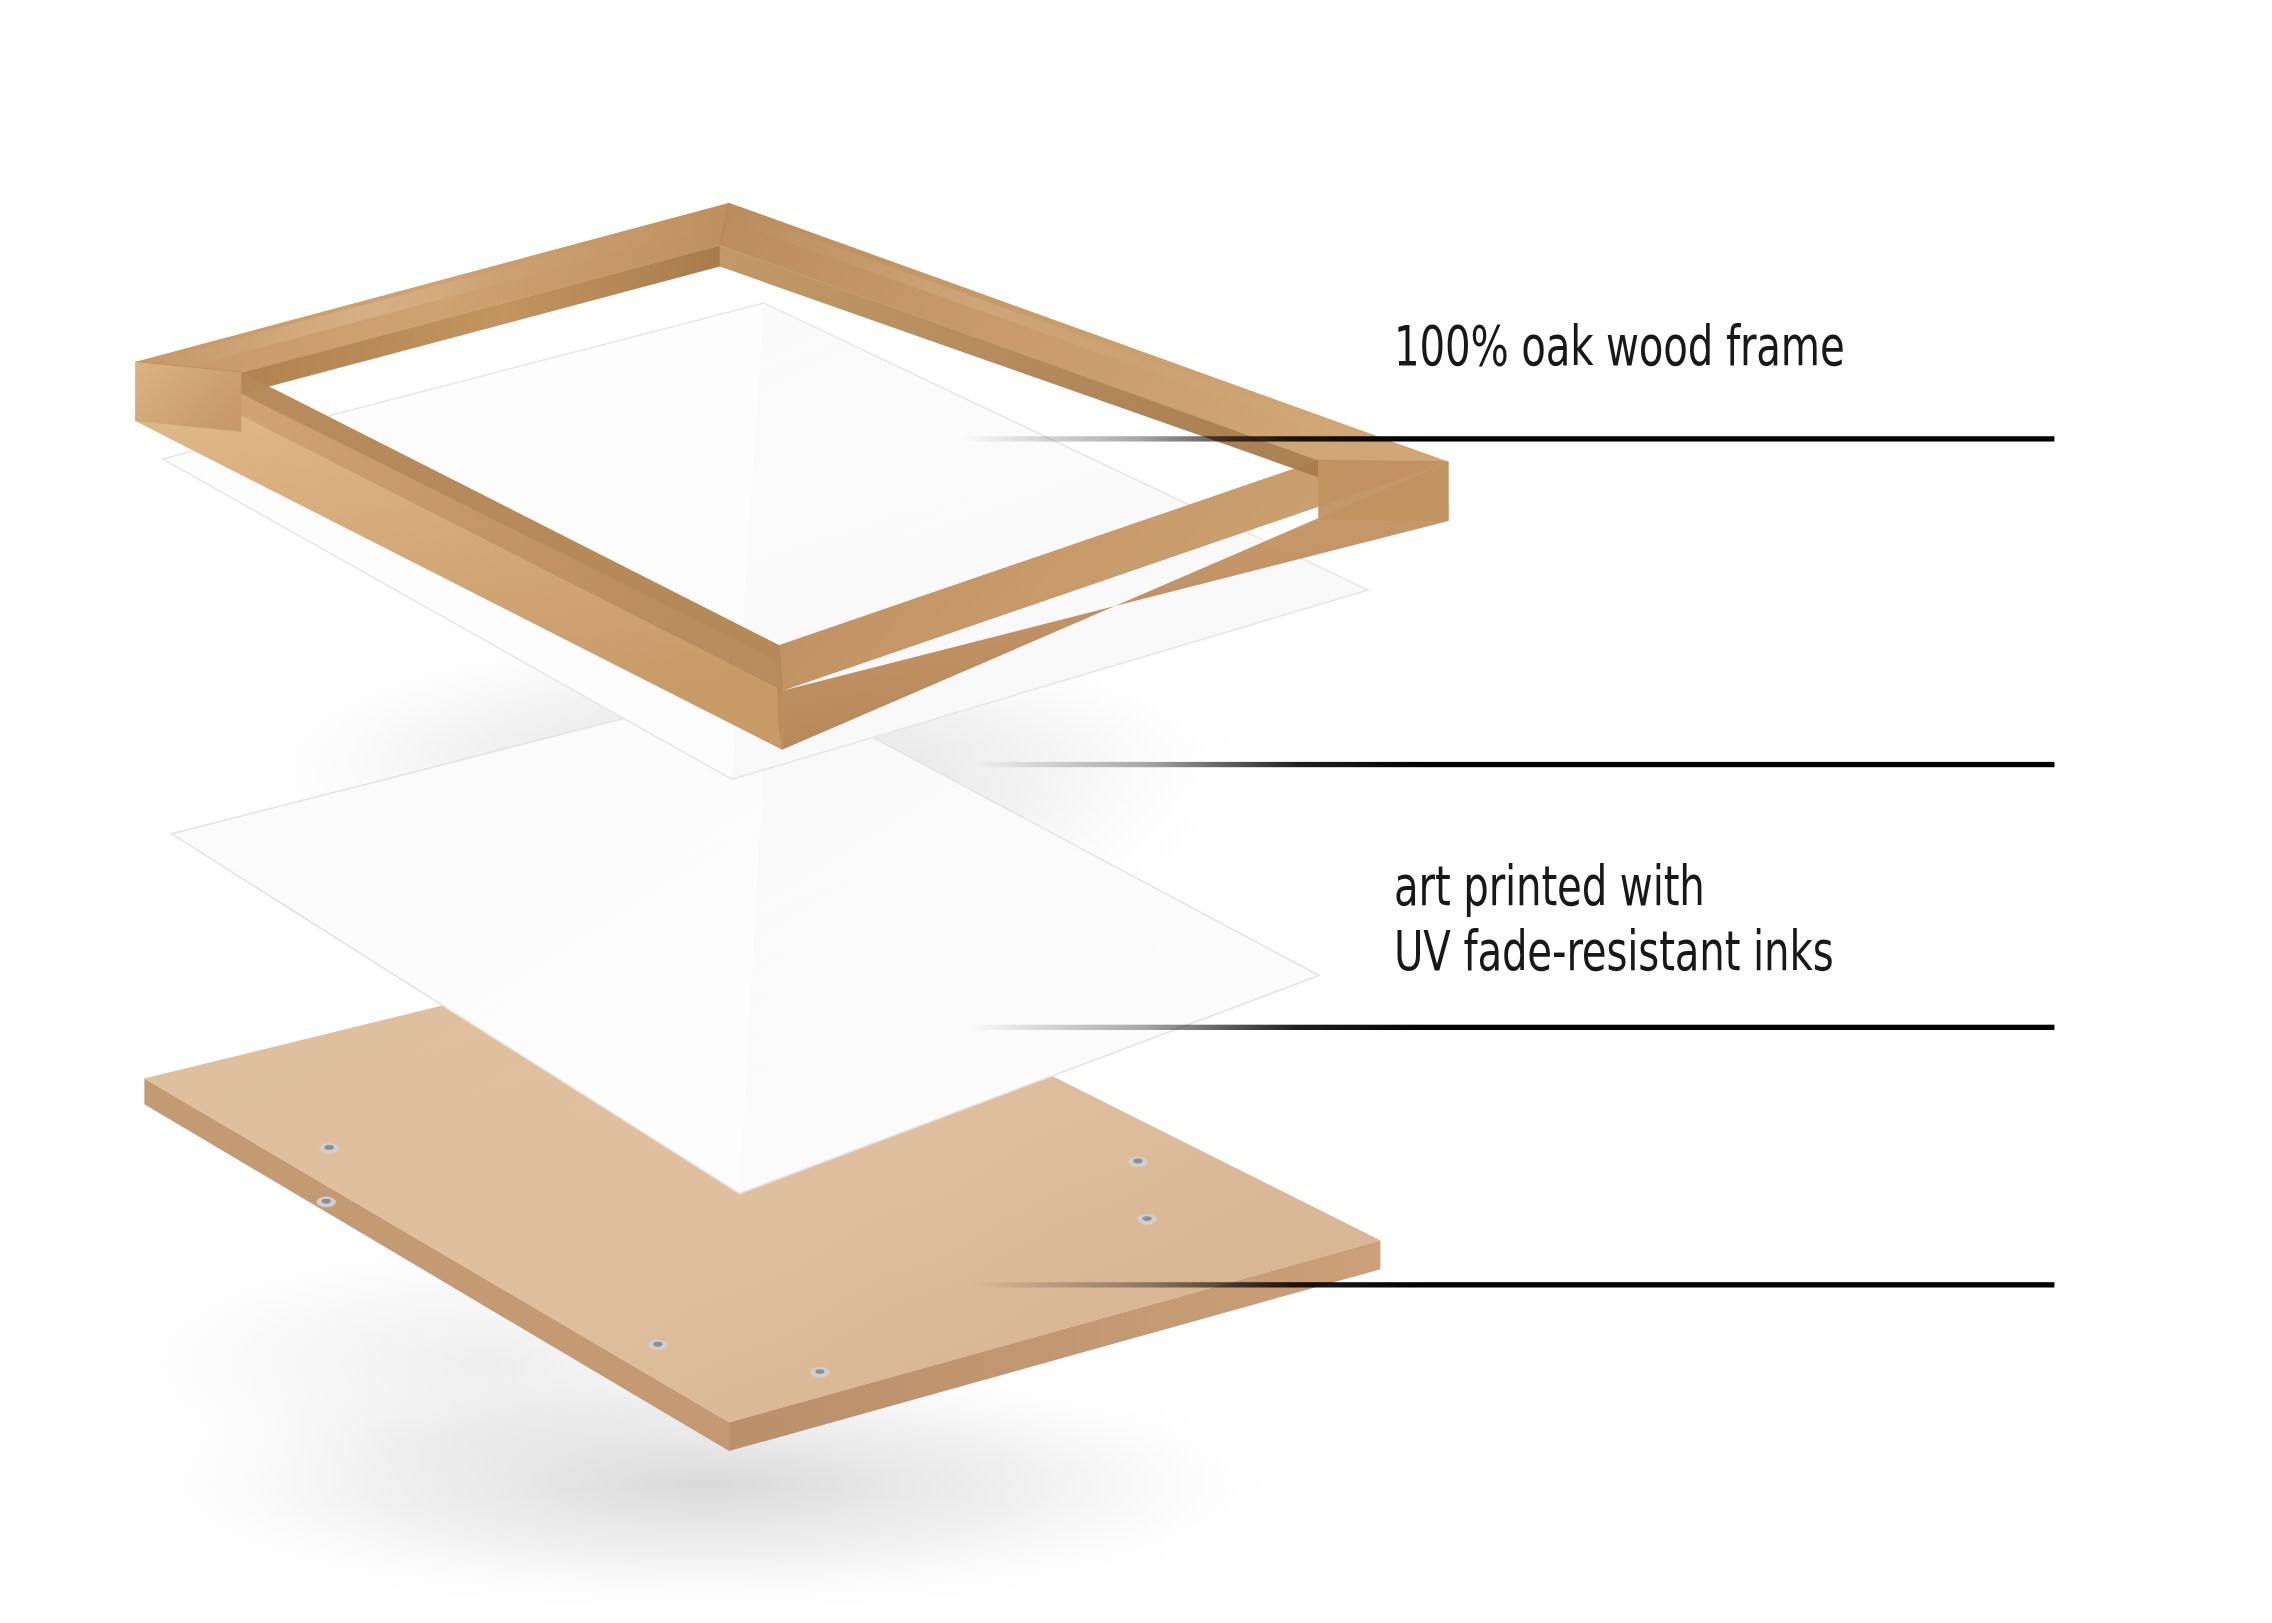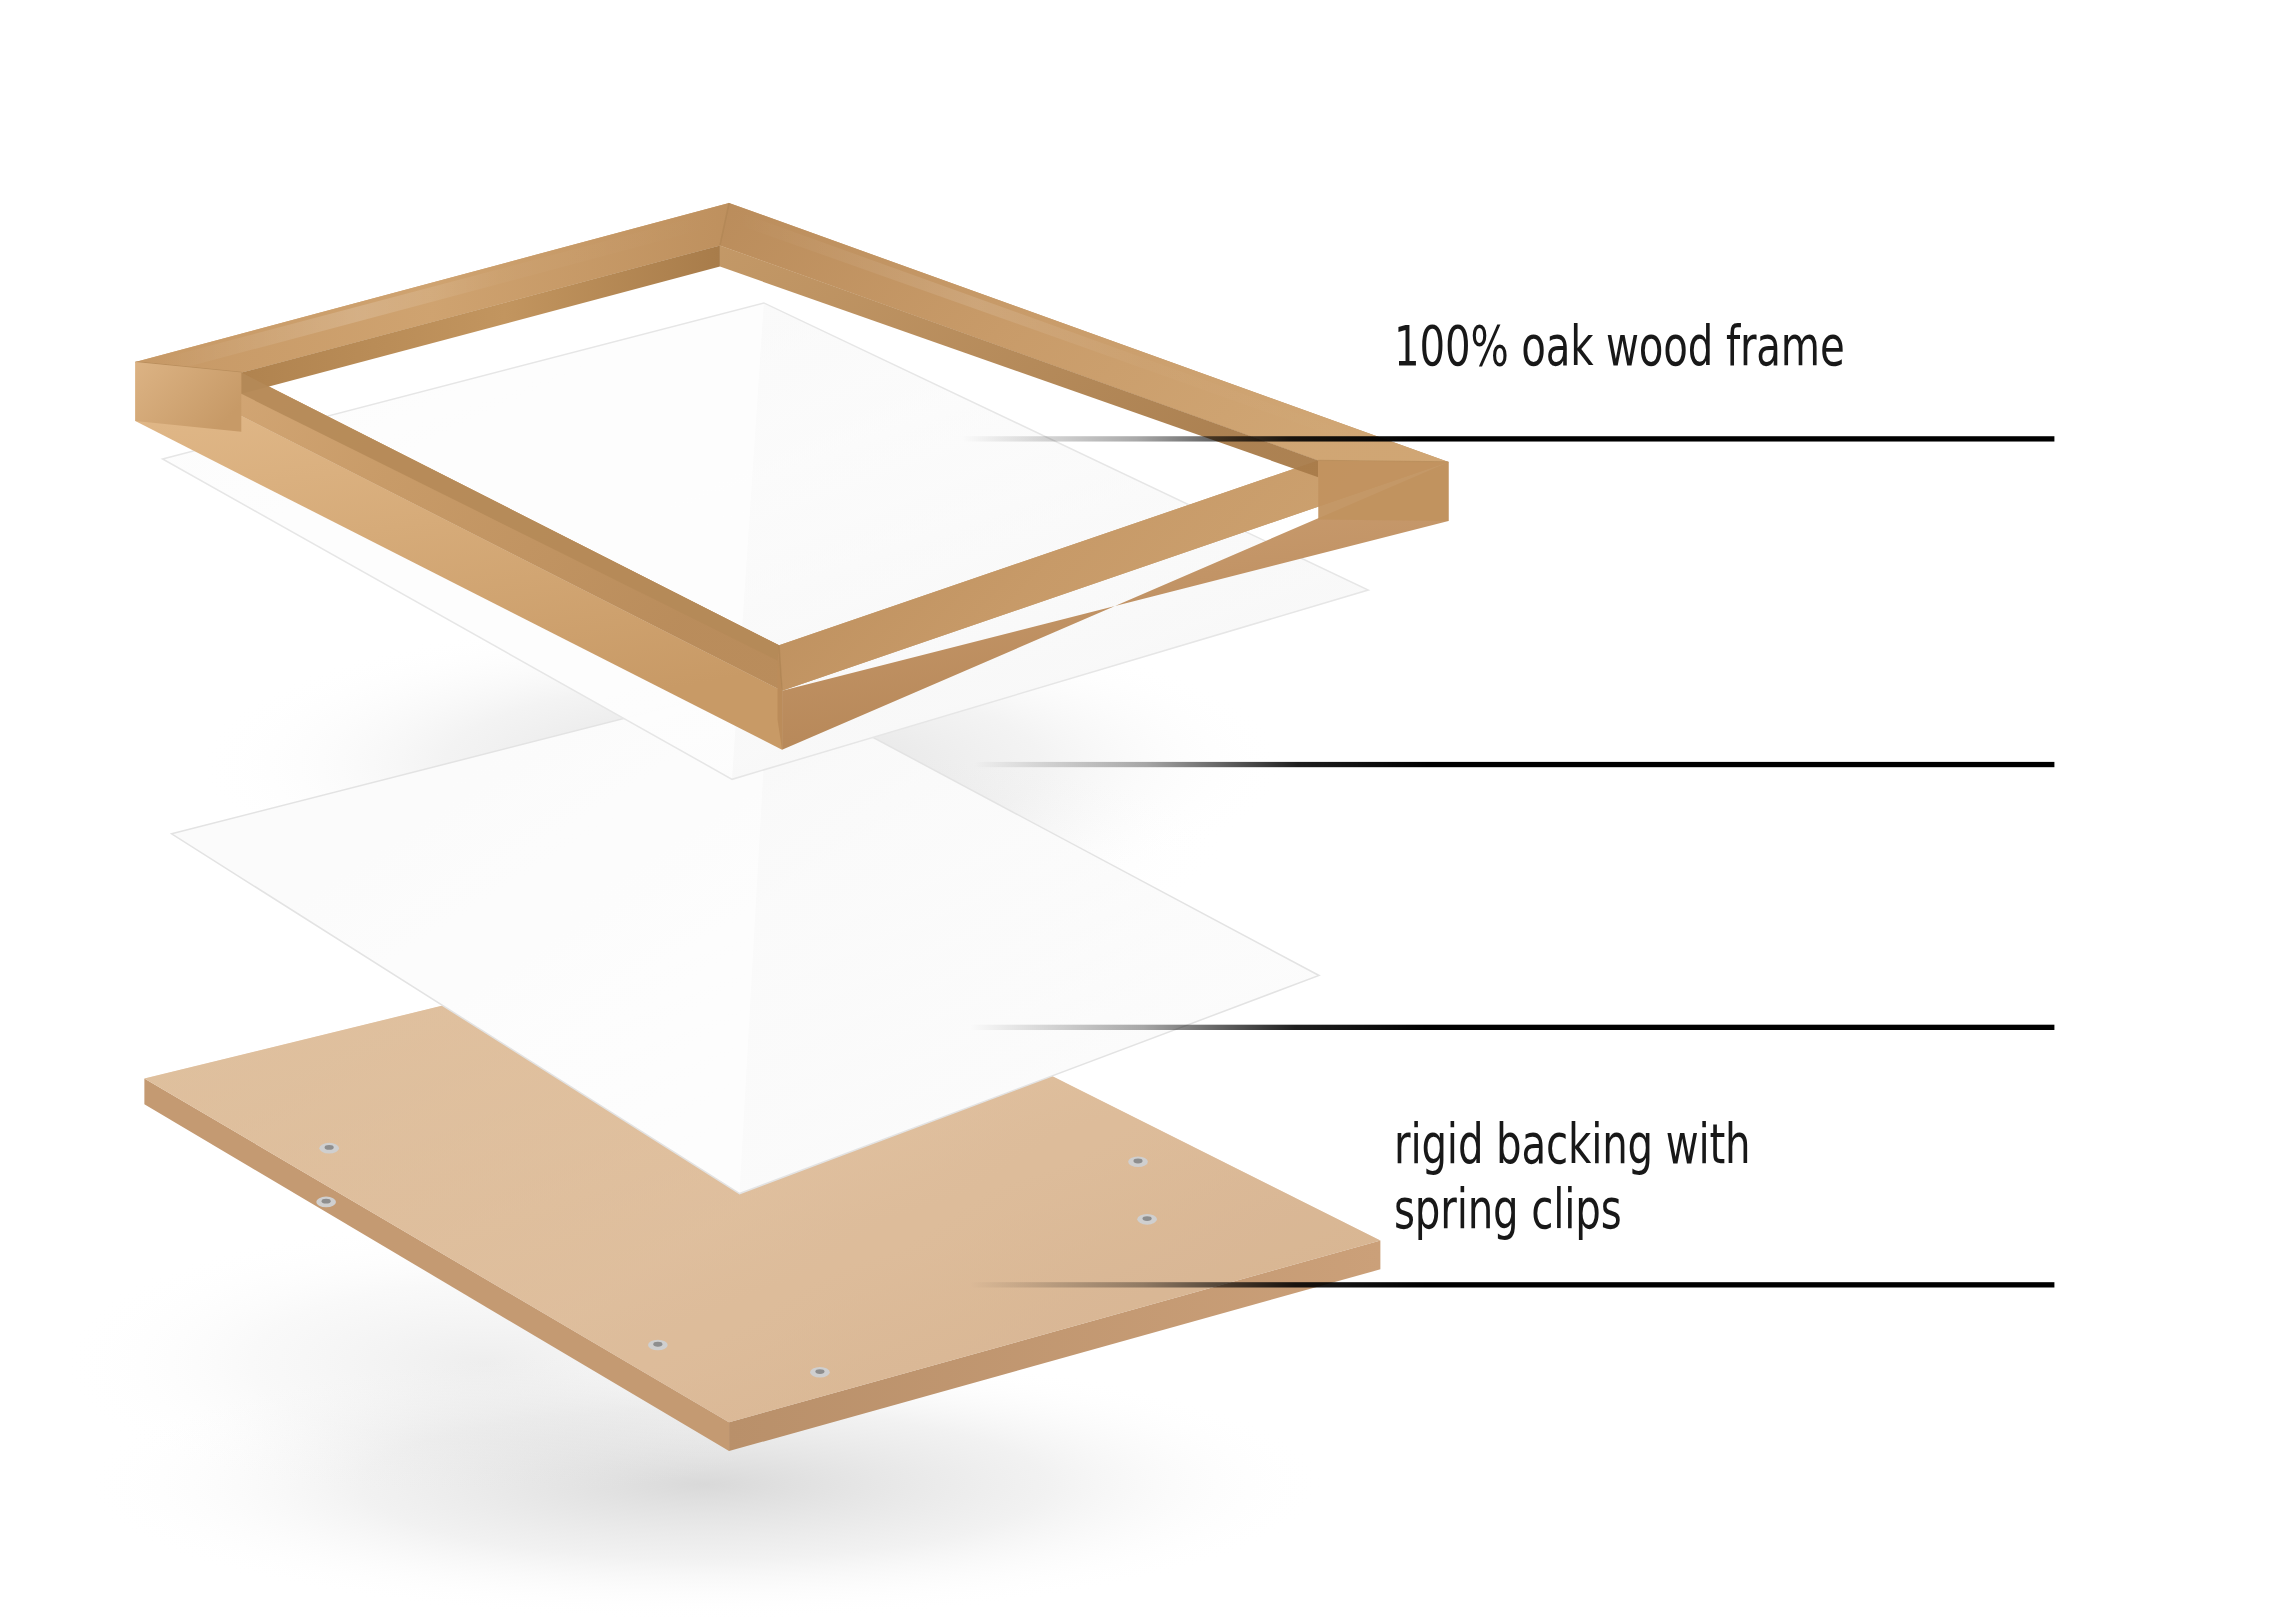--- a/index.html
+++ b/index.html
@@ -257,19 +257,19 @@
       <rect x="1280" y="1353" width="1432" height="7" fill="url(#gLeader1)"></rect>
       <rect x="1280" y="1693" width="1432" height="7" fill="url(#gLeader1)"></rect>
     </g>
   </svg>
 
   <div class="callout" id="cal-1">
     <div class="ctext">100% oak wood frame</div>
   </div>
 
 
-
-  <div class="callout" id="cal-4">
-    <div class="ctext"><span>rigid backing with</span><span class="l2">spring clips</span></div>
+  <div class="callout" id="cal-3">
+    <div class="ctext"><span>art printed with</span><span class="l2">UV fade-resistant inks</span></div>
   </div>
 
+
 </div>
 
 
 </body></html>

